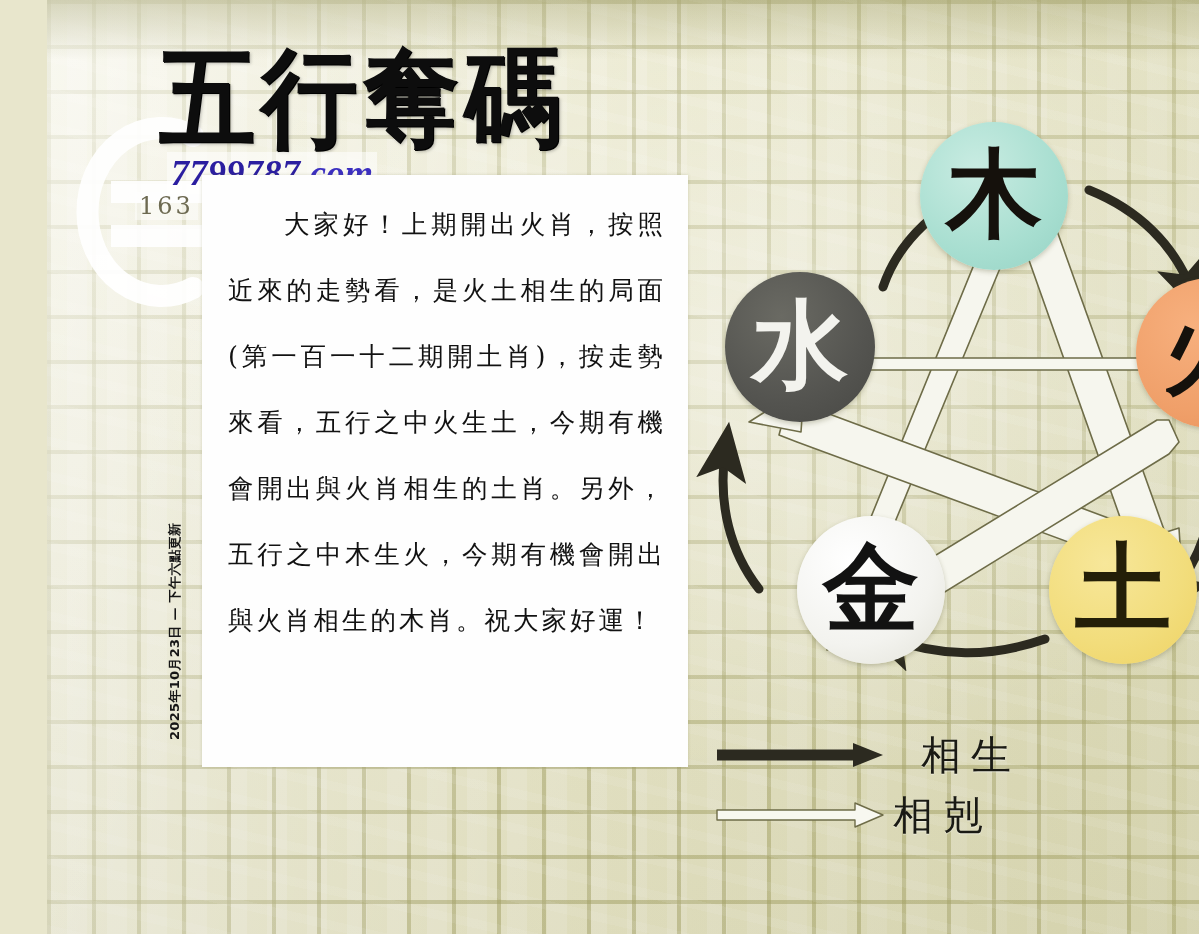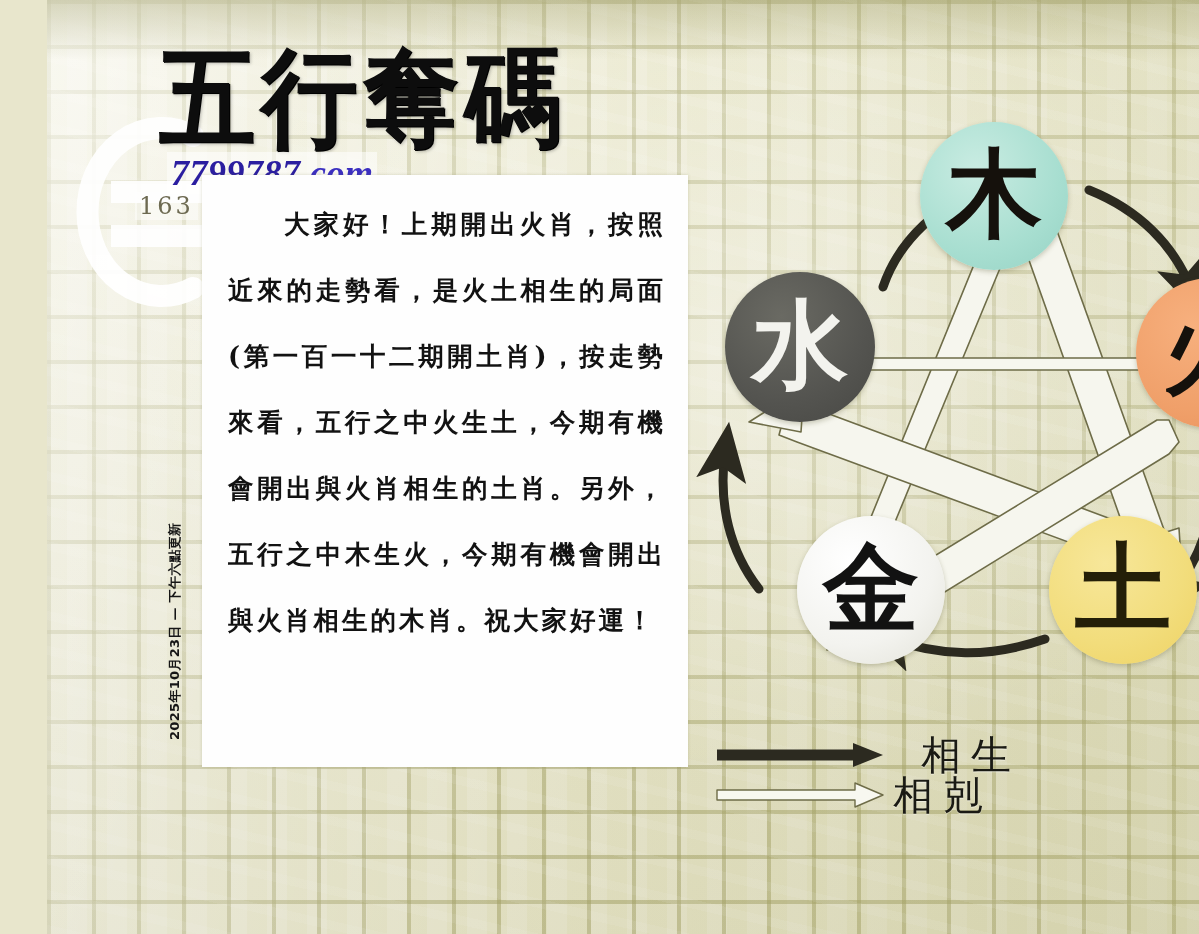--- a/index.html
+++ b/index.html
@@ -90,21 +90,20 @@
     background:#fefefe;
     box-shadow:0 0 3px rgba(120,118,70,.25);
   }
   .panel-text{
     position:absolute;left:26px;top:16px;width:438px;
     font-family:"DejaVu Serif","Liberation Serif",serif;
     font-size:25.5px;line-height:66px;color:#121212;
     text-align:justify;text-indent:56px;
     letter-spacing:3.0px;
     word-break:break-all;
-    font-weight:bold;
   }
 
   
   .vdate{
     position:absolute;left:119px;top:530px;
     width:210px;height:22px;
     transform-origin:left top;
     transform:rotate(-90deg) translate(-210px,0);
     font-family:"DejaVu Sans","Liberation Sans",sans-serif;
     font-size:13px;font-weight:700;color:#151515;
@@ -238,21 +237,21 @@
     </div>
 
   <div class="legend">
     <div class="legend-row" style="left:0;top:10px;gap:36px;">
       <svg width="170" height="26" viewBox="0 0 170 26">
         <path d="M2,13 H142" stroke="#2c2a20" stroke-width="11"></path>
         <polygon points="168,13 138,1 138,25" fill="#2c2a20"></polygon>
       </svg>
       <span class="legend-label">相生</span>
     </div>
-    <div class="legend-row" style="left:0;top:50px;gap:8px;">
+    <div class="legend-row" style="left:0;top:70px;gap:8px;">
       <svg width="170" height="26" viewBox="0 0 170 26">
         <polygon points="2,8 140,8 140,1 168,13 140,25 140,18 2,18" fill="#f8f8f0" stroke="#6e6c48" stroke-width="1.4" stroke-linejoin="round"></polygon>
       </svg>
       <span class="legend-label">相剋</span>
     </div>
   </div>
 
 </div>
 
 </body></html>

